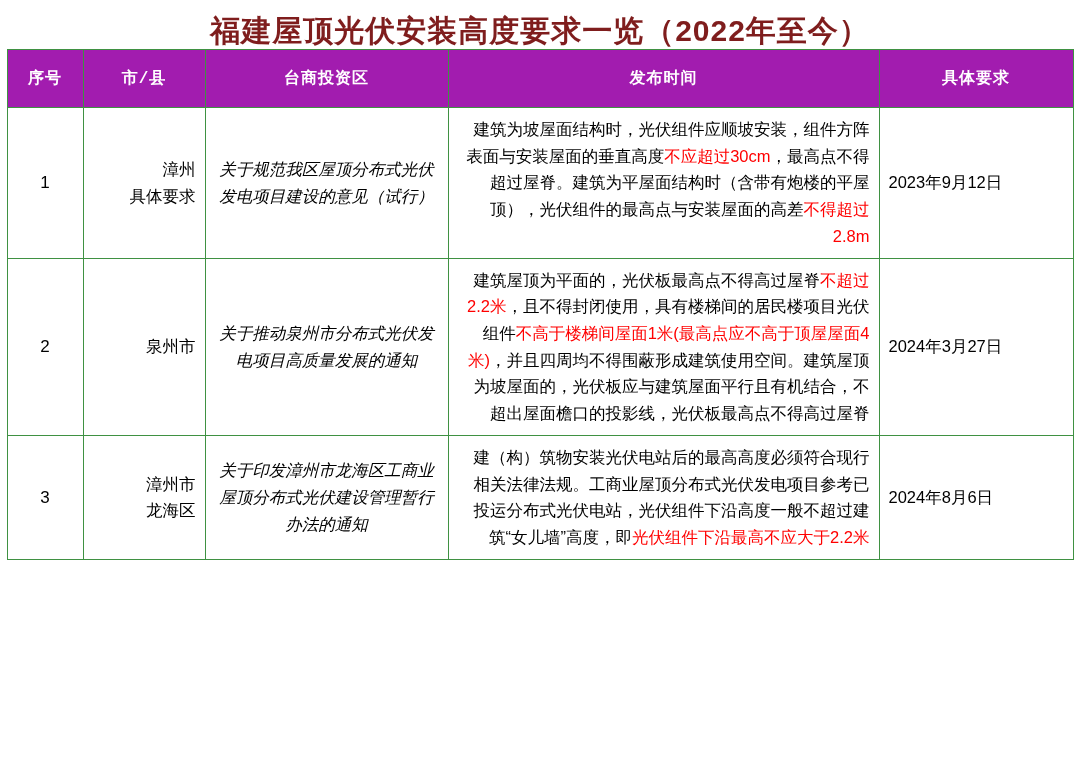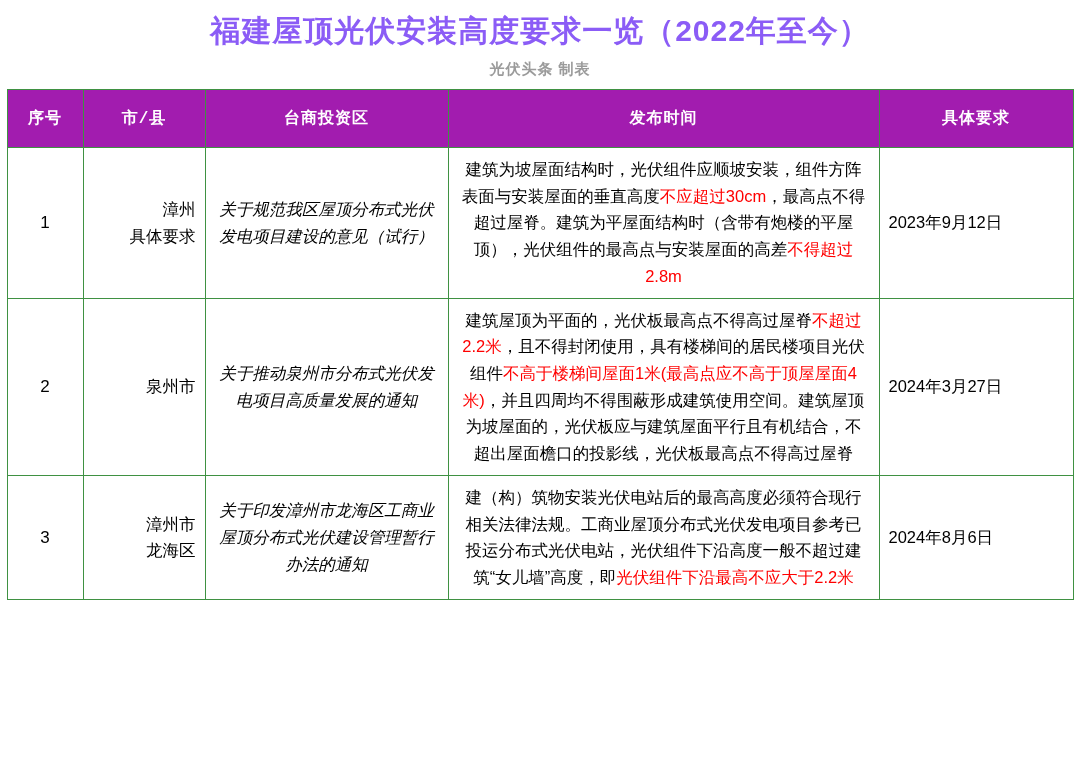--- a/index.html
+++ b/index.html
@@ -17,21 +17,21 @@
   .page {
     width: 1080px;
     height: 769px;
     position: relative;
     box-sizing: border-box;
   }
   .title {
     text-align: center;
     font-size: 30px;
     font-weight: bold;
-    color: #8b5cf6;
+    color: #7f1d1d;
     letter-spacing: 1px;
     padding-top: 13px;
     line-height: 1.2;
   }
   .subtitle {
     text-align: center;
     font-size: 15px;
     color: #9b9b9b;
     font-weight: bold;
     padding-top: 11px;
@@ -69,21 +69,21 @@
     font-size: 17px;
   }
   td.c-city {
     text-align: right;
   }
   td.c-doc {
     text-align: center;
     font-style: italic;
   }
   td.c-req {
-    text-align: center;
+    text-align: right;
     letter-spacing: 0px;
   }
   td.c-date {
     text-align: left;
     font-size: 16.5px;
   }
   .hl {
     color: #ff0000;
   }
   
@@ -92,21 +92,20 @@
   col.w-doc  { width: 243px; }
   col.w-req  { width: 431px; }
   col.w-date { width: 194px; }
 </style>
 </head>
 <body>
 
 <div class="page">
 
   <div class="title">福建屋顶光伏安装高度要求一览（2022年至今）</div>
-  <div class="subtitle">光伏头条  制表</div>
 
   <table class="reg">
     <colgroup>
       <col class="w-idx">
       <col class="w-city">
       <col class="w-doc">
       <col class="w-req">
       <col class="w-date">
     </colgroup>
     <thead>

